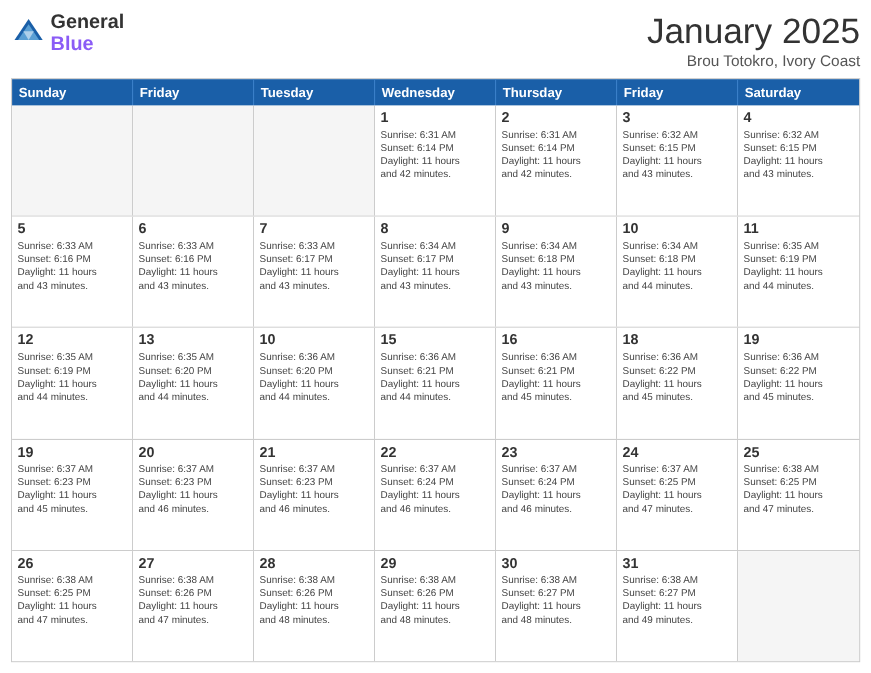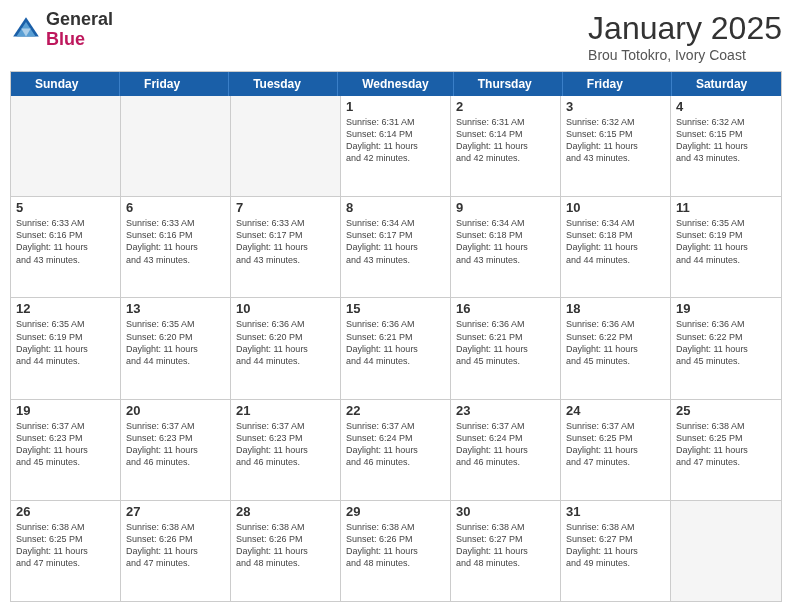--- a/index.html
+++ b/index.html
@@ -27,27 +27,27 @@
       display: flex;
       align-items: center;
       gap: 4px;
     }
     .logo-text {
       font-size: 18px;
       font-weight: bold;
       line-height: 1.1;
     }
     .logo-general { color: #333; }
-    .logo-blue { color: #be185d; }
+    .logo-blue { color: #8b5cf6; }
     .logo-icon {
       width: 32px;
       height: 32px;
     }
     .title-section {
-      text-align: left;
+      text-align: right;
     }
     .month-title {
       font-size: 32px;
       color: #333;
       font-weight: normal;
     }
     .location {
       font-size: 14px;
       color: #555;
     }
@@ -59,21 +59,21 @@
     }
     .cal-header {
       display: grid;
       grid-template-columns: repeat(7, 1fr);
       background: #1a5fa8;
     }
     .cal-header-cell {
       color: #fff;
       font-size: 12px;
       font-weight: bold;
-      padding: 5px 24px;
+      padding: 5px 6px;
       border-right: 1px solid #3a7fc8;
     }
     .cal-header-cell:last-child { border-right: none; }
     .cal-body {
       display: flex;
       flex-direction: column;
       flex: 1;
     }
     .cal-row {
       display: grid;

